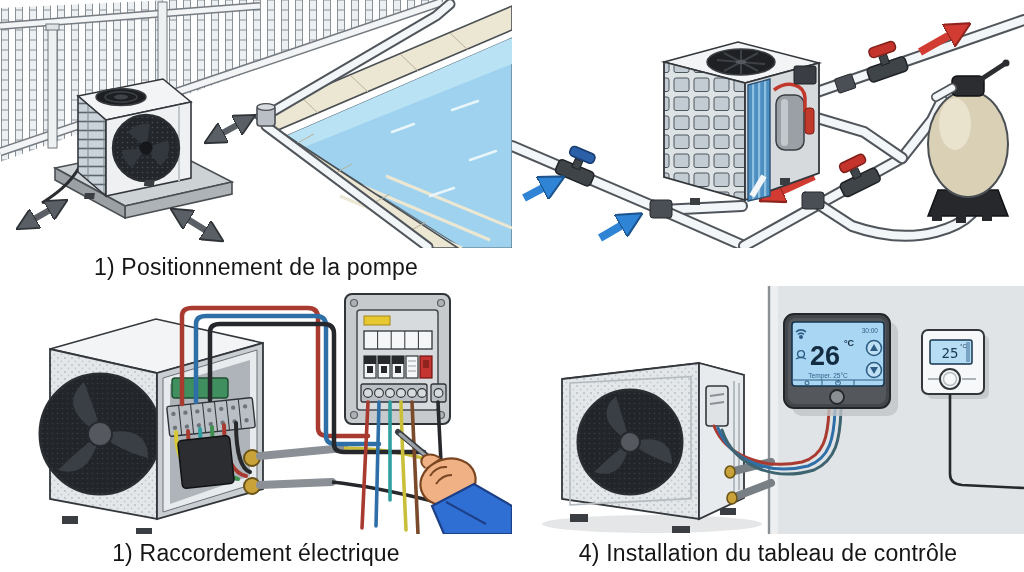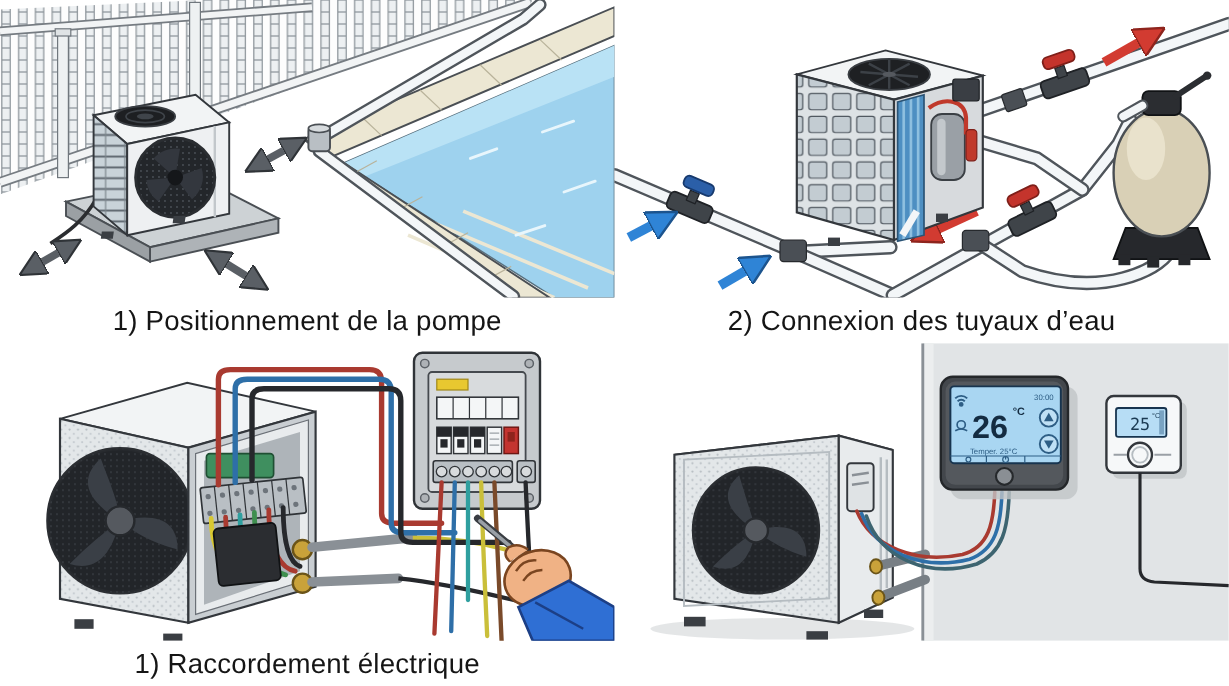--- a/index.html
+++ b/index.html
@@ -235,21 +235,20 @@
         <rect x="264" y="95" width="28" height="55" rx="9" fill="#9aa0a6" stroke="#3a3f44" stroke-width="1.5"></rect>
         <rect x="269" y="99" width="7" height="47" rx="3.5" fill="#c3c8cc"></rect>
         <path d="M262,90 C276,80 292,84 293,98 L293,112" fill="none" stroke="#c0392b" stroke-width="3.5"></path>
         <rect x="293" y="108" width="9" height="26" rx="3" fill="#c0392b" stroke="#7e1f19"></rect>
         <rect x="282" y="66" width="22" height="18" rx="2" fill="#3a3e44" stroke="#1f2226"></rect>
         <path d="M240,196 L252,176" stroke="#f3f6f8" stroke-width="6" fill="none"></path>
         <rect x="178" y="198" width="10" height="7" fill="#3a3e43"></rect>
         <rect x="268" y="178" width="10" height="7" fill="#3a3e43"></rect>
       </g>
     </svg>
-    <figcaption>2) Connexion des tuyaux d’eau</figcaption>
   </figure>
 
   <figure>
     <svg viewBox="0 0 512 248">
 
       <g>
         <polygon points="50,63 157,87 263,57 156,33" fill="#f2f4f5" stroke="#33373c" stroke-width="1.6"></polygon>
         <polygon points="50,63 157,87 157,233 50,213" fill="url(#pDots)" stroke="#33373c" stroke-width="1.8"></polygon>
         <circle cx="100" cy="148" r="60" fill="#212428" stroke="#2b2e32" stroke-width="3"></circle>
         <circle cx="100" cy="148" r="60" fill="url(#pMesh)" opacity="0.55"></circle>
@@ -497,15 +496,16 @@
         <text x="438" y="72" font-size="14" class="lcd" fill="#1b3a52" text-anchor="middle">25</text>
         <text x="448" y="62" font-size="6" fill="#1b3a52">°C</text>
         <rect x="454" y="56" width="4" height="20" fill="#2e5e85" opacity="0.45"></rect>
         <line x1="416" y1="93" x2="427" y2="93" stroke="#9aa0a6" stroke-width="1.6"></line>
         <line x1="450" y1="93" x2="464" y2="93" stroke="#9aa0a6" stroke-width="1.6"></line>
         <circle cx="438" cy="93" r="10" fill="#f6f8f9" stroke="#33373c" stroke-width="2"></circle>
         <circle cx="438" cy="93" r="6.5" fill="none" stroke="#b5bcc1" stroke-width="1.5"></circle>
         <path d="M438,108 L438,188 Q438,198 450,199 L512,202" fill="none" stroke="#26282c" stroke-width="2.6"></path>
       </g>
     </svg>
+    <figcaption>4) Installation du tableau de contrôle</figcaption>
   </figure>
 
 </div>
 
 </body></html>

